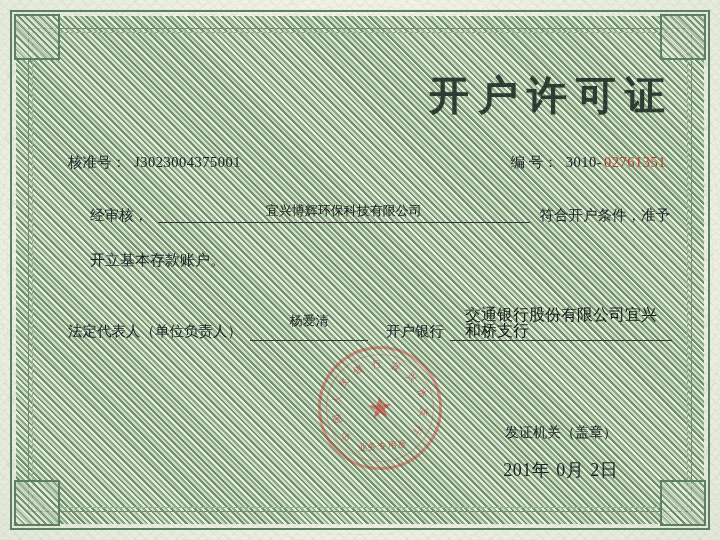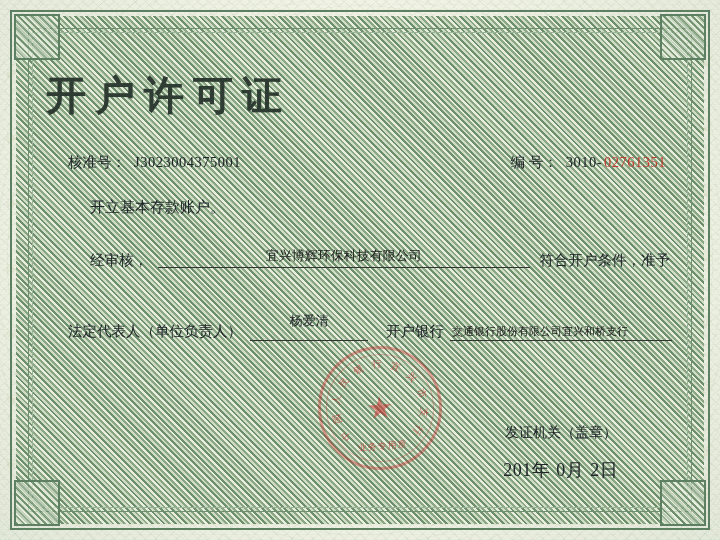--- a/index.html
+++ b/index.html
@@ -107,21 +107,21 @@
   
   .content {
     position: absolute;
     left: 46px;
     top: 42px;
     right: 46px;
     bottom: 42px;
   }
 
   .doc-title {
-    text-align: left;
+    text-align: right;
     font-family: "Liberation Serif", "DejaVu Serif", serif;
     font-size: 40px;
     font-weight: bold;
     letter-spacing: 9px;
     color: #2f3c33;
     margin-top: 26px;
     text-shadow: 0 0 1px rgba(60,80,60,0.45);
   }
 
   .row {
@@ -180,23 +180,23 @@
   .seg-bank { display: flex; align-items: flex-end; flex: 1; margin-left: 18px; }
   .bank-line {
     flex: 1;
     border-bottom: 1px solid #333;
     margin-left: 6px;
     position: relative;
     height: 34px;
   }
   .bank-line .fill2 {
     position: absolute;
-    left: 2px;
+    left: 15px;
     bottom: 1px;
-    font-size: 11px;
+    font-size: 16px;
     line-height: 16px;
     color: #1c1c1c;
     text-align: left;
   }
   .rep-line {
     flex: 1;
     border-bottom: 1px solid #333;
     margin-left: 8px;
     position: relative;
     height: 20px;
@@ -336,30 +336,30 @@
         <span class="label">核准号：</span>
         <span class="value-plain">J3023004375001</span>
       </div>
       <div class="num-group">
         <span class="label">编 号：</span>
         <span class="value-plain">3010-</span>
         <span class="value-red">02761351</span>
       </div>
     </div>
 
-    <div class="row row-main2">
-      <span>开立基本存款账户。</span>
-    </div>
-
     <div class="row row-main">
       <span class="label">经审核，</span>
       <span class="blank-line">
         <span class="fill">宜兴博辉环保科技有限公司</span>
       </span>
       <span class="label">符合开户条件，准予</span>
+    </div>
+
+    <div class="row row-main2">
+      <span>开立基本存款账户。</span>
     </div>
 
     <div class="row row-rep">
       <div class="seg-rep">
         <span class="label">法定代表人（单位负责人）</span>
         <span class="rep-line">
           <span class="fill">杨爱清</span>
         </span>
       </div>
       <div class="seg-bank">

